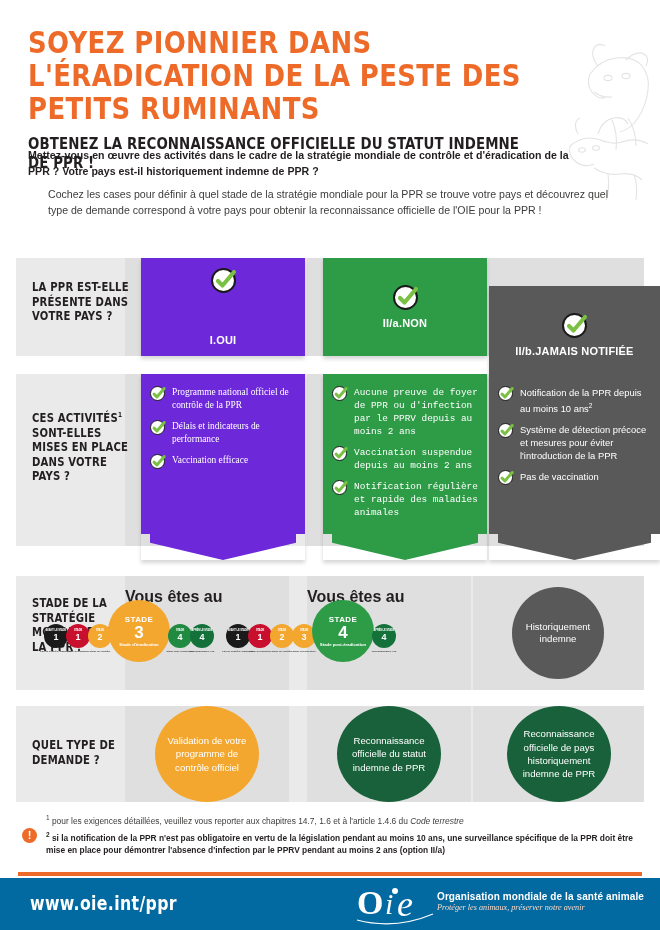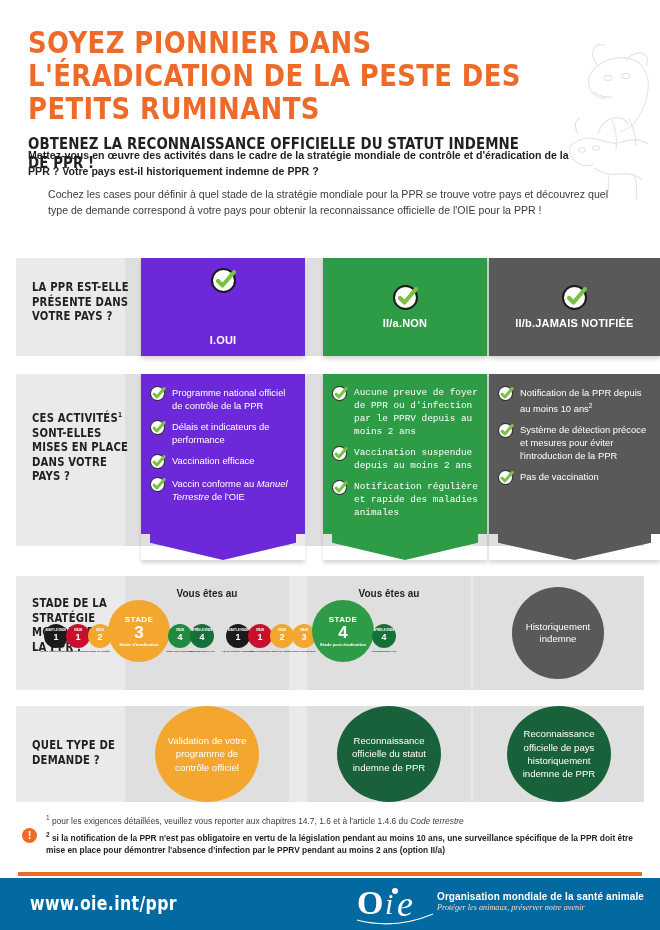--- a/index.html
+++ b/index.html
@@ -58,21 +58,21 @@
     position:absolute;top:0;width:164px;height:98px;
     display:flex;flex-direction:column;align-items:center;justify-content:center;
     box-shadow:0 3px 4px rgba(0,0,0,.16);
   }
   .hcell .lbl{color:#ffffff;font-size:11px;font-weight:bold;margin-top:7px;letter-spacing:.2px;}
   .c-or{background:#6d28d9;gap:34px;}
   .c-gr{background:#2E9B47;}
   .c-gy{background:#595959;}
   #h1c{left:125px;}
   #h2c{left:307px;}
-  #h3c{left:473px;width:171px;}
+  #h3c{left:473px;width:171px;margin-top:28px;}
 
   
   .check{position:relative;width:25px;height:25px;flex:0 0 auto;}
   .check .ring{
     position:absolute;left:0;top:0;width:25px;height:25px;border-radius:50%;
     background:#ffffff;border:2.4px solid #1A1A1A;box-sizing:border-box;
   }
   .check svg{position:absolute;left:-1px;top:-3px;width:30px;height:30px;}
   .check-sm{width:15px;height:15px;}
   .check-sm .ring{width:15px;height:15px;border-width:1.6px;}
@@ -94,21 +94,21 @@
   #a2c{left:307px;}
   #a3c{left:473px;width:171px;}
   .act{display:flex;align-items:flex-start;margin-bottom:8px;}
   .act .txt{color:#ffffff;font-size:9.4px;line-height:13px;margin-left:7px;flex:1;}
   .act .txt i{font-style:italic;}
   .act .txt sup{font-size:6.5px;}
 
   
   #row3{top:576px;height:114px;}
   .vous{
-    position:absolute;color:#231F20;font-size:10px;font-weight:bold;text-align:center;width:164px;
+    position:absolute;color:#231F20;font-size:16px;font-weight:bold;text-align:left;width:164px;
   }
   .stagebar{position:absolute;height:46px;}
   .pill{
     position:absolute;border-radius:50%;
     display:flex;flex-direction:column;align-items:center;justify-content:center;
     color:#fff;box-sizing:border-box;
   }
   .pill .tiny{font-size:2.6px;line-height:2.9px;text-align:center;font-weight:bold;letter-spacing:-.1px;}
   .pill .num{font-size:9px;font-weight:bold;line-height:9px;}
   .pill.big{flex-direction:column;}
@@ -241,21 +241,21 @@
   <div class="row" id="row2">
     <div class="band" style="left:109px;width:164px;height:172px;"></div>
     <div class="band" style="left:291px;width:164px;height:172px;"></div>
     <div class="band" style="left:457px;width:171px;height:172px;"></div>
 
     <div class="row-label" style="top:34px;">
       <span>Ces activités</span><sup>1</sup><span> sont-elles mises en place dans votre pays ?</span>
     </div>
 
     <div class="acell" id="a1c">
-      <div class="body c-or" style="margin:-12px -9px 0 -9px;padding:12px 9px 0 9px;">
+      <div class="body c-or" style="margin:-12px -9px 0 -9px;padding:12px 9px 0 9px;font-family:Liberation Serif, serif;">
         <div class="act">
           <span class="check check-sm">
               <span class="ring"></span>
             <svg viewBox="0 0 30 30">
                 <path d="M8 16 l4.5 4.5 L24 7" fill="none" stroke="#7AC143" stroke-width="4.6" stroke-linecap="round" stroke-linejoin="round"></path>
               </svg>
             </span>
           <span class="txt">Programme national officiel de contrôle de la PPR</span>
         </div>
         <div class="act">
@@ -268,29 +268,20 @@
           <span class="txt">Délais et indicateurs de performance</span>
         </div>
         <div class="act">
           <span class="check check-sm">
               <span class="ring"></span>
             <svg viewBox="0 0 30 30">
                 <path d="M8 16 l4.5 4.5 L24 7" fill="none" stroke="#7AC143" stroke-width="4.6" stroke-linecap="round" stroke-linejoin="round"></path>
               </svg>
             </span>
           <span class="txt">Vaccination efficace</span>
-        </div>
-        <div class="act">
-          <span class="check check-sm">
-              <span class="ring"></span>
-            <svg viewBox="0 0 30 30">
-                <path d="M8 16 l4.5 4.5 L24 7" fill="none" stroke="#7AC143" stroke-width="4.6" stroke-linecap="round" stroke-linejoin="round"></path>
-              </svg>
-            </span>
-          <span class="txt"><span>Vaccin conforme au </span><i>Manuel Terrestre</i><span> de l'OIE</span></span>
         </div>
       </div>
       <div class="pennant c-or"></div>
     </div>
 
     <div class="acell" id="a2c">
       <div class="body c-gr" style="margin:-12px -9px 0 -9px;padding:12px 9px 0 9px;font-family:Liberation Mono, monospace;">
         <div class="act">
           <span class="check check-sm">
               <span class="ring"></span>

